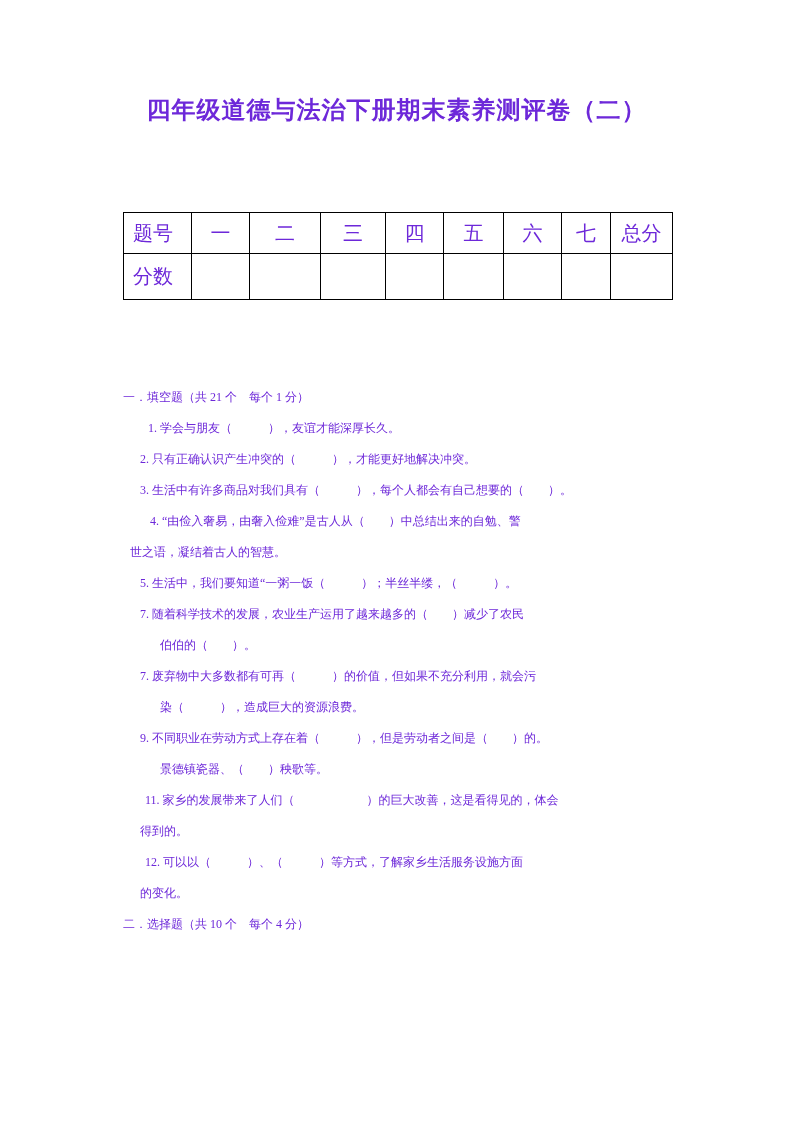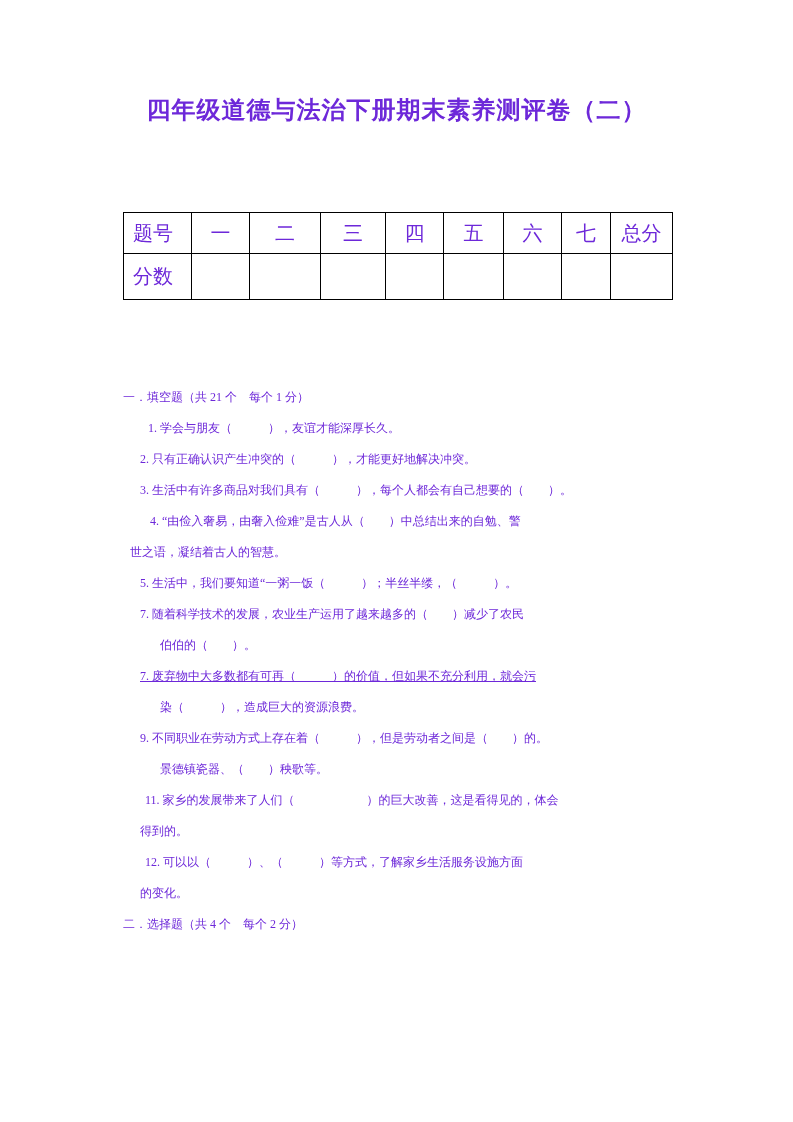--- a/index.html
+++ b/index.html
@@ -107,24 +107,24 @@
   <div class="content" id="content">
       <div class="line section-heading" style="padding-left: 0px;">一．填空题（共 21 个　每个 1 分）</div>
       <div class="line" style="padding-left: 25px;">1. 学会与朋友（　　　），友谊才能深厚长久。</div>
       <div class="line" style="padding-left: 17px;">2. 只有正确认识产生冲突的（　　　），才能更好地解决冲突。</div>
       <div class="line" style="padding-left: 17px;">3. 生活中有许多商品对我们具有（　　　），每个人都会有自己想要的（　　）。</div>
       <div class="line" style="padding-left: 27px;">4. “由俭入奢易，由奢入俭难”是古人从（　　）中总结出来的自勉、警</div>
       <div class="line" style="padding-left: 7px;">世之语，凝结着古人的智慧。</div>
       <div class="line" style="padding-left: 17px;">5. 生活中，我们要知道“一粥一饭（　　　）；半丝半缕，（　　　）。</div>
       <div class="line" style="padding-left: 17px;">7. 随着科学技术的发展，农业生产运用了越来越多的（　　）减少了农民</div>
       <div class="line" style="padding-left: 37px;">伯伯的（　　）。</div>
-      <div class="line" style="padding-left: 17px; text-decoration: underline;">7. 废弃物中大多数都有可再（　　　）的价值，但如果不充分利用，就会污</div>
+      <div class="line" style="padding-left: 17px;">7. 废弃物中大多数都有可再（　　　）的价值，但如果不充分利用，就会污</div>
       <div class="line" style="padding-left: 37px;">染（　　　），造成巨大的资源浪费。</div>
       <div class="line" style="padding-left: 17px;">9. 不同职业在劳动方式上存在着（　　　），但是劳动者之间是（　　）的。</div>
       <div class="line" style="padding-left: 37px;">景德镇瓷器、（　　）秧歌等。</div>
       <div class="line" style="padding-left: 22px;">11. 家乡的发展带来了人们（　　　　　　）的巨大改善，这是看得见的，体会</div>
       <div class="line" style="padding-left: 17px;">得到的。</div>
       <div class="line" style="padding-left: 22px;">12. 可以以（　　　）、（　　　）等方式，了解家乡生活服务设施方面</div>
       <div class="line" style="padding-left: 17px;">的变化。</div>
-      <div class="line section-heading" style="padding-left: 0px;">二．选择题（共 4 个　每个 2 分）</div>
+      <div class="line section-heading" style="padding-left: 0px;">二．选择题（共 10 个　每个 4 分）</div>
     </div>
 
 </div>
 
 </body></html>

